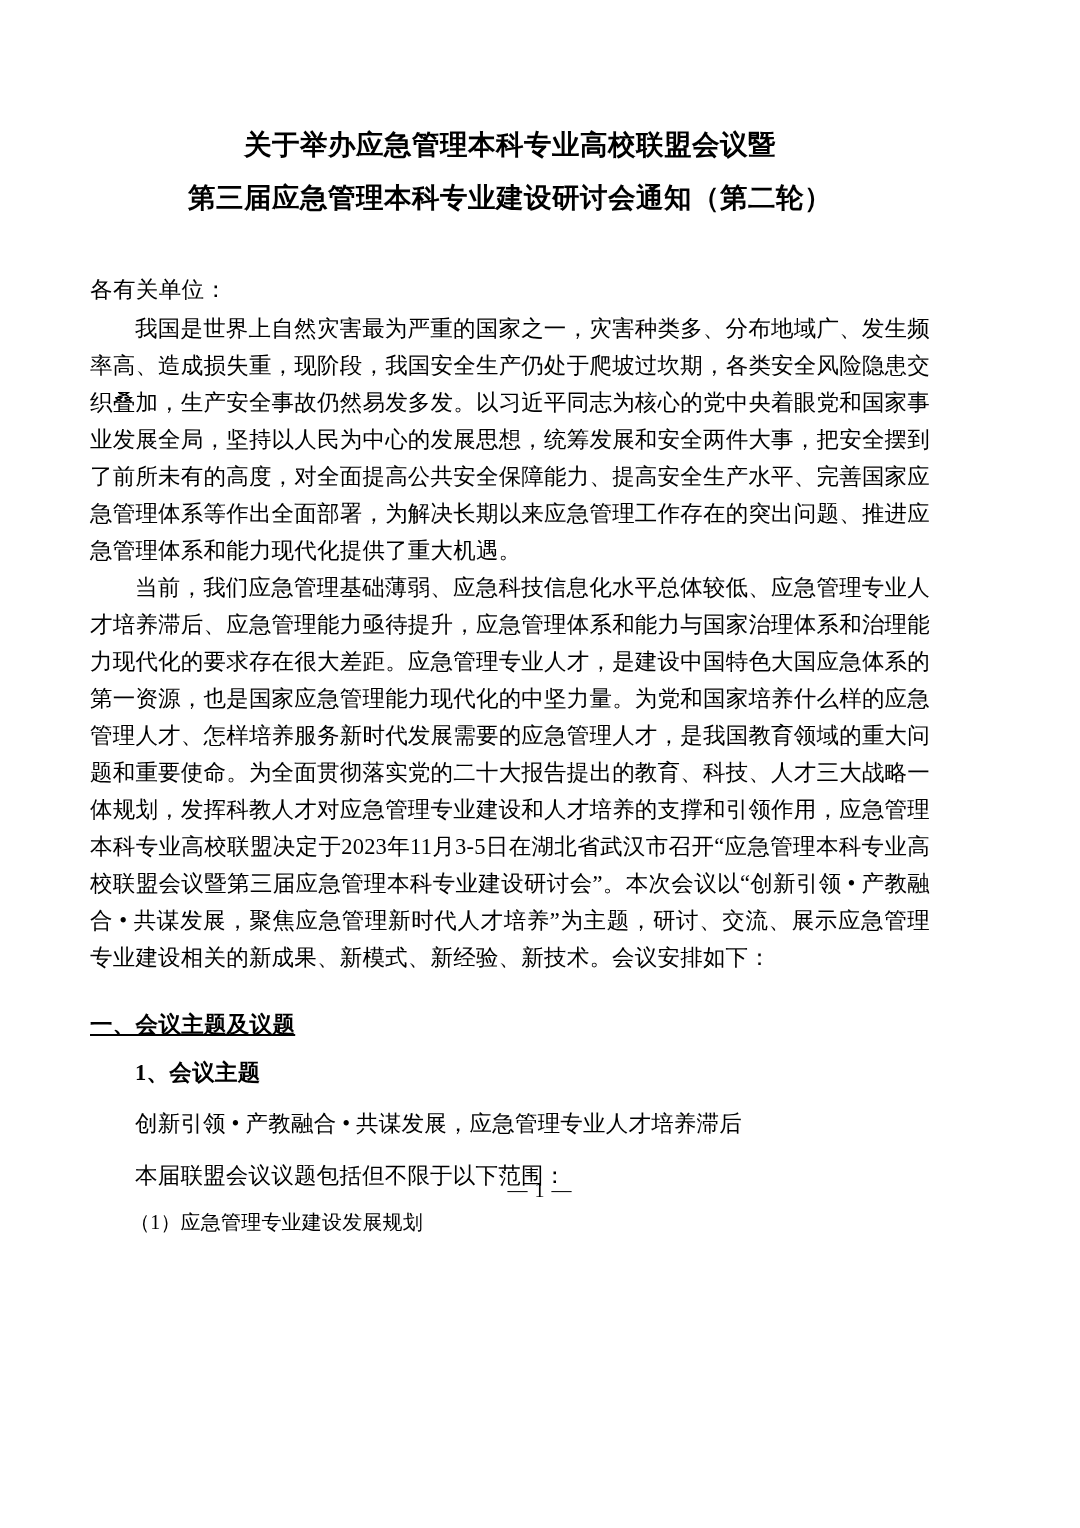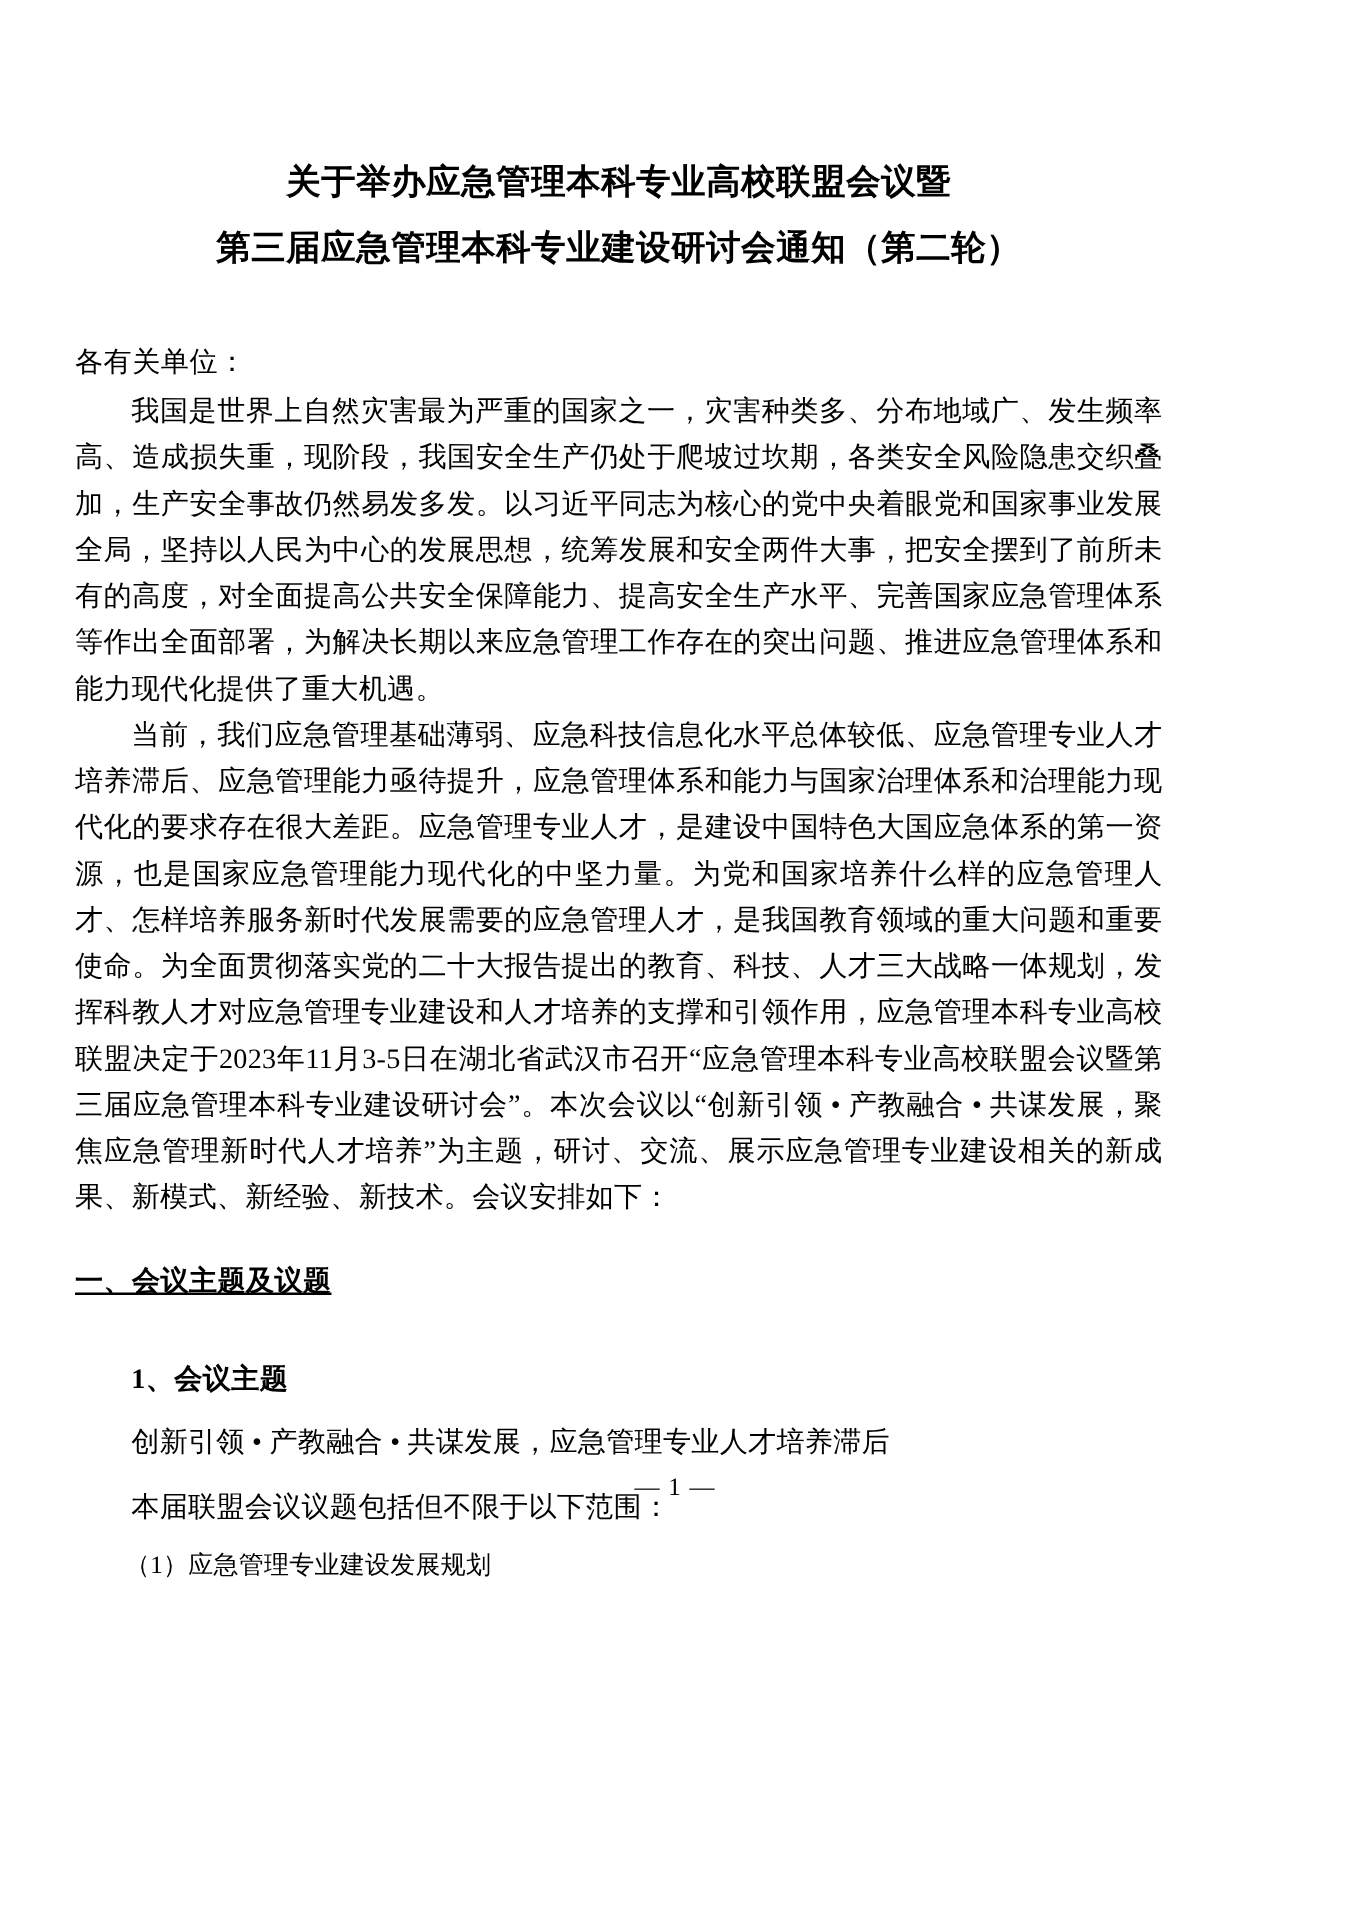--- a/index.html
+++ b/index.html
@@ -12,21 +12,21 @@
     height: 1528px;
     font-family: "Liberation Serif", "DejaVu Serif", serif;
     color: #000000;
     position: relative;
     overflow: hidden;
   }
   .page {
     width: 1080px;
     height: 1244px;
     box-sizing: border-box;
-    padding: 118px 150px 0 60px;
+    padding: 118px 150px 0 90px;
     position: relative;
   }
   .doc-title {
     text-align: center;
     font-weight: bold;
     font-size: 27.5px;
     line-height: 53px;
     letter-spacing: 0.5px;
   }
   .title-line {
@@ -49,21 +49,21 @@
   }
   .section-h1 {
     margin-top: 28px;
     font-size: 22.5px;
     font-weight: bold;
     line-height: 41.5px;
     letter-spacing: 0.3px;
     text-decoration: underline;
   }
   .section-h2 {
-    margin-top: 36px;
+    margin-top: 6px;
     margin-left: 2em;
     font-size: 22.5px;
     font-weight: bold;
     line-height: 41.5px;
     letter-spacing: 0.3px;
   }
   .plain-indent {
     margin-top: 10px;
     margin-left: 2em;
     font-size: 22.5px;

